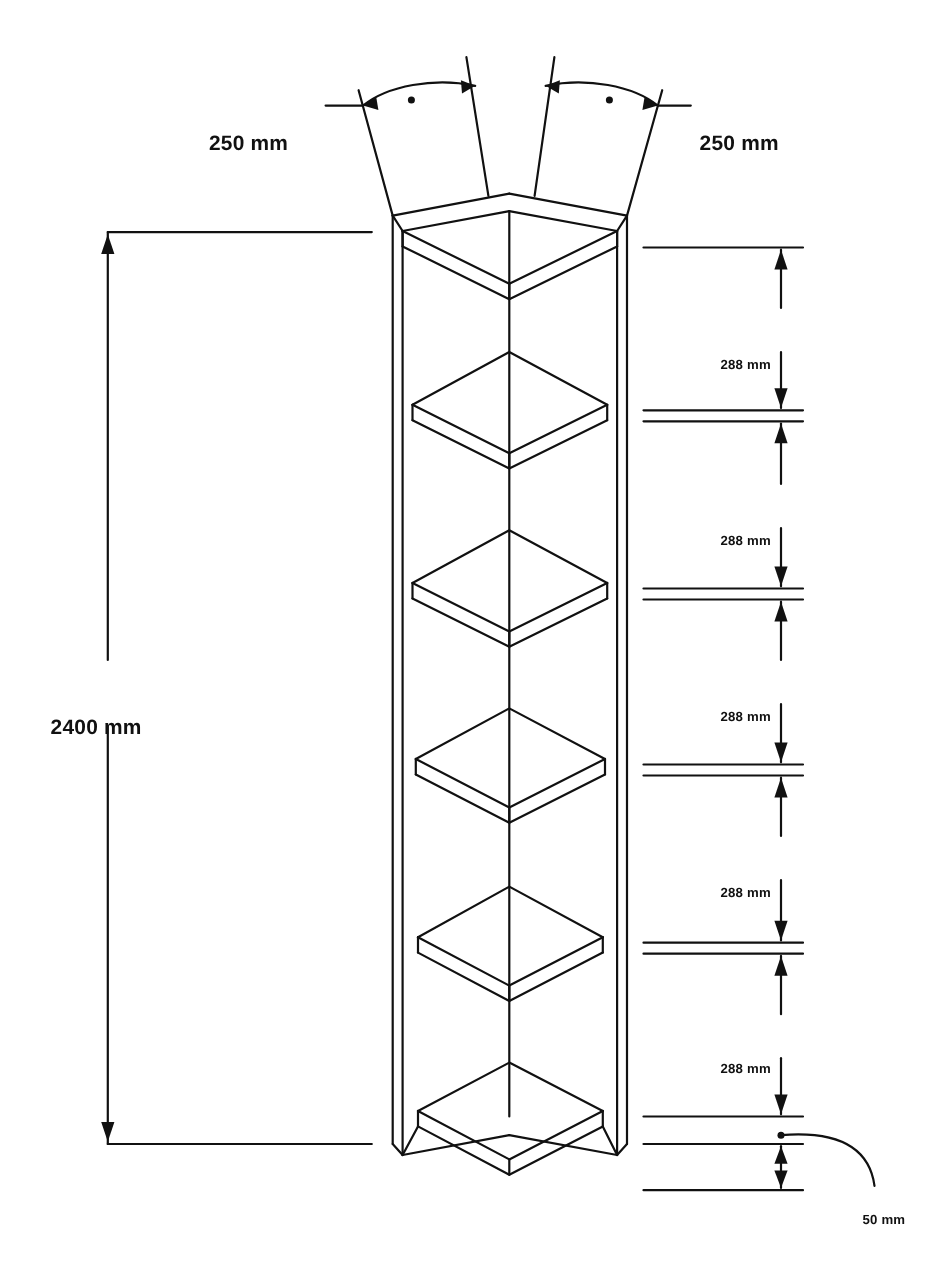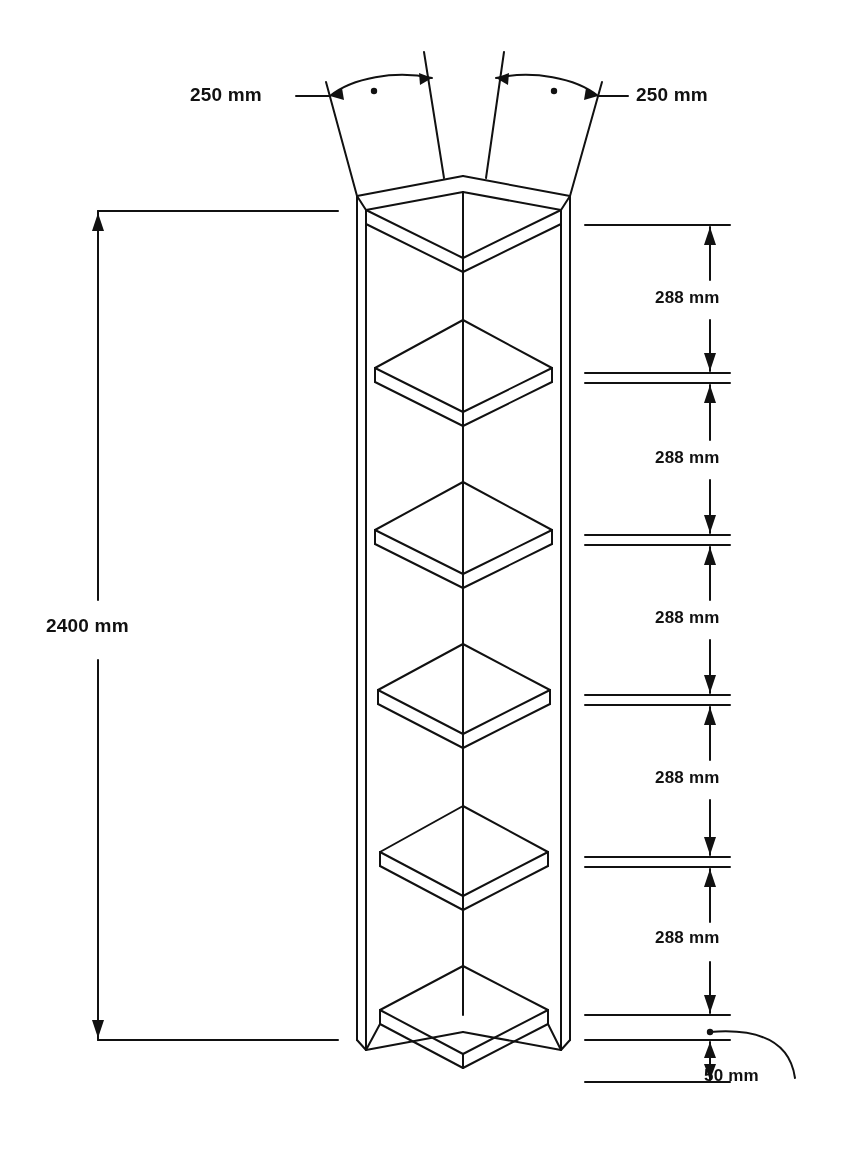--- a/index.html
+++ b/index.html
@@ -25,23 +25,24 @@
     height: 1150px;
   }
   .dim-label {
     position: absolute;
     font-family: "Liberation Sans", sans-serif;
     font-weight: bold;
     font-size: 19px;
     color: #111111;
     white-space: nowrap;
     letter-spacing: 0.2px;
+    margin-top: 36px;
   }
   .dim-label.small {
-    font-size: 17px;
+    font-size: 12px;
   }
 </style>
 </head>
 <body>
 
 <div id="stage">
 
   <svg id="drawing" viewBox="0 0 865 1150">
     <g fill="none" stroke="#111111" stroke-width="2" stroke-linecap="round" stroke-linejoin="round">
 
@@ -214,15 +215,15 @@
   <div class="dim-label small" style="left:655px; top:288px;">288 mm</div>
 
   <div class="dim-label small" style="left:655px; top:448px;">288 mm</div>
 
   <div class="dim-label small" style="left:655px; top:608px;">288 mm</div>
 
   <div class="dim-label small" style="left:655px; top:768px;">288 mm</div>
 
   <div class="dim-label small" style="left:655px; top:928px;">288 mm</div>
 
-  <div class="dim-label small" style="left:704px; top:1066px;">50 mm</div>
+  <div class="dim-label small" style="left:784px; top:1066px;">50 mm</div>
 
 </div>
 
 </body></html>

